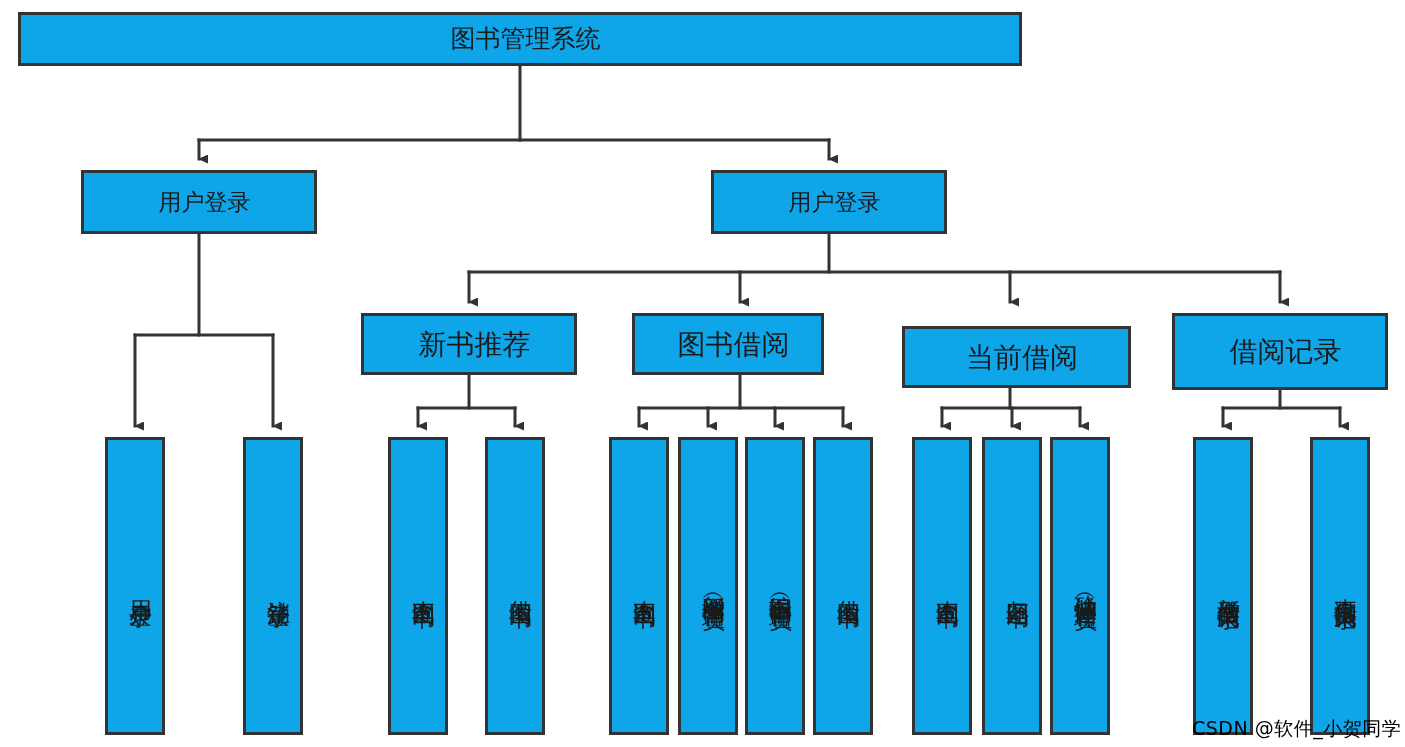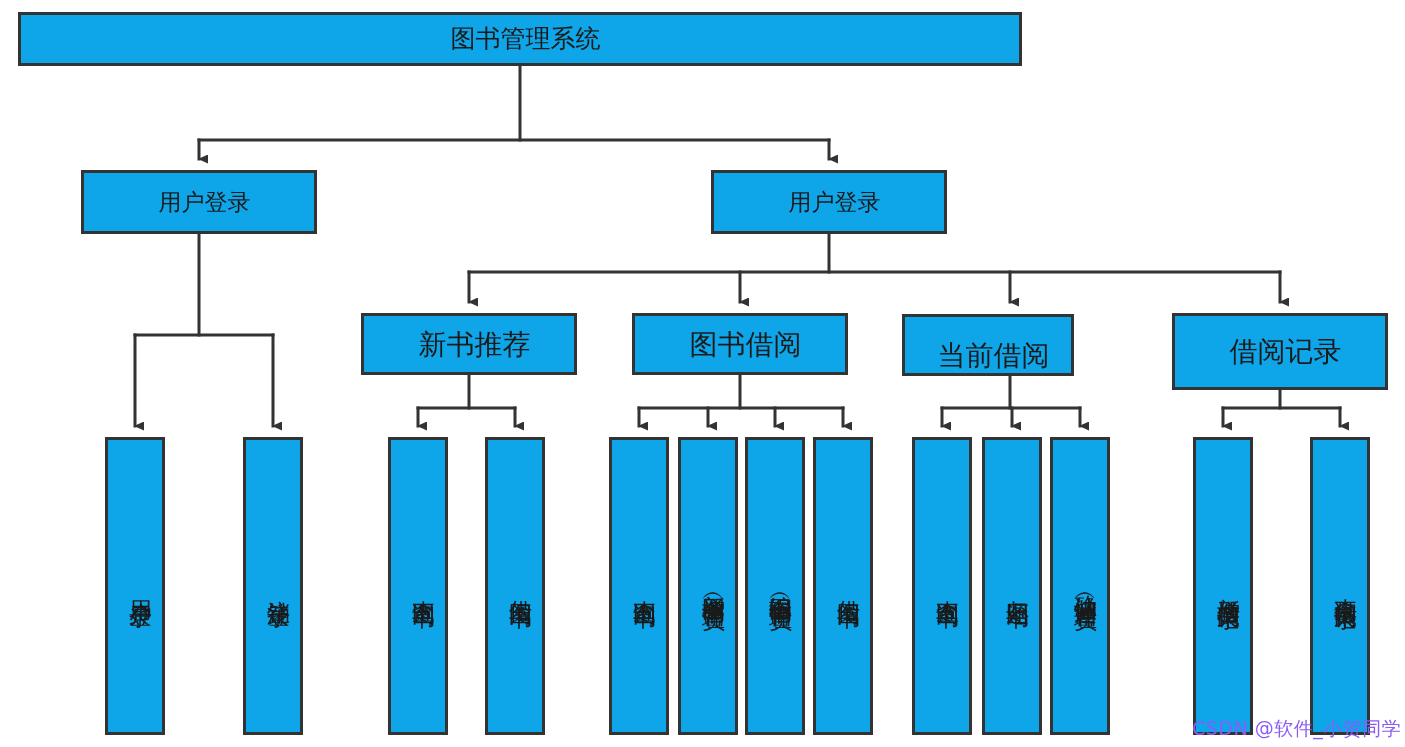--- a/index.html
+++ b/index.html
@@ -57,21 +57,21 @@
     padding-bottom: 6px;
   }
   .node.leaf .vlabel {
     writing-mode: vertical-rl;
     text-orientation: upright;
     white-space: nowrap;
   }
   .watermark {
     position: absolute;
     font-size: 19px;
-    color: #8b5cf6;
+    color: #000000;
     white-space: nowrap;
     letter-spacing: 0.5px;
   }
 </style>
 </head>
 <body>
 
 <div id="diagram-root">
   <svg id="edge-layer" viewBox="0 0 1405 747" xmlns="http://www.w3.org/2000/svg">
     <defs>
@@ -121,24 +121,24 @@
       </div>
       <div class="node level2" style="left: 81px; top: 170px; width: 236px; height: 64px;">
         <span class="hlabel">用户登录</span>
       </div>
       <div class="node level2" style="left: 711px; top: 170px; width: 236px; height: 64px;">
         <span class="hlabel">用户登录</span>
       </div>
       <div class="node level3" style="left: 361px; top: 313px; width: 216px; height: 62px;">
         <span class="hlabel">新书推荐</span>
       </div>
-      <div class="node level3" style="left: 632px; top: 313px; width: 216px; height: 62px;">
+      <div class="node level3" style="left: 632px; top: 313px; width: 192px; height: 62px;">
         <span class="hlabel">图书借阅</span>
       </div>
-      <div class="node level3" style="left: 902px; top: 314px; width: 172px; height: 62px; align-items: flex-end;">
+      <div class="node level3" style="left: 902px; top: 326px; width: 229px; height: 62px;">
         <span class="hlabel">当前借阅</span>
       </div>
       <div class="node level3" style="left: 1172px; top: 313px; width: 216px; height: 77px;">
         <span class="hlabel">借阅记录</span>
       </div>
       <div class="node leaf" style="left: 105px; top: 437px; width: 60px; height: 298px;">
         <span class="vlabel">用户登录</span>
       </div>
       <div class="node leaf" style="left: 243px; top: 437px; width: 60px; height: 298px;">
         <span class="vlabel">注销登录</span>

